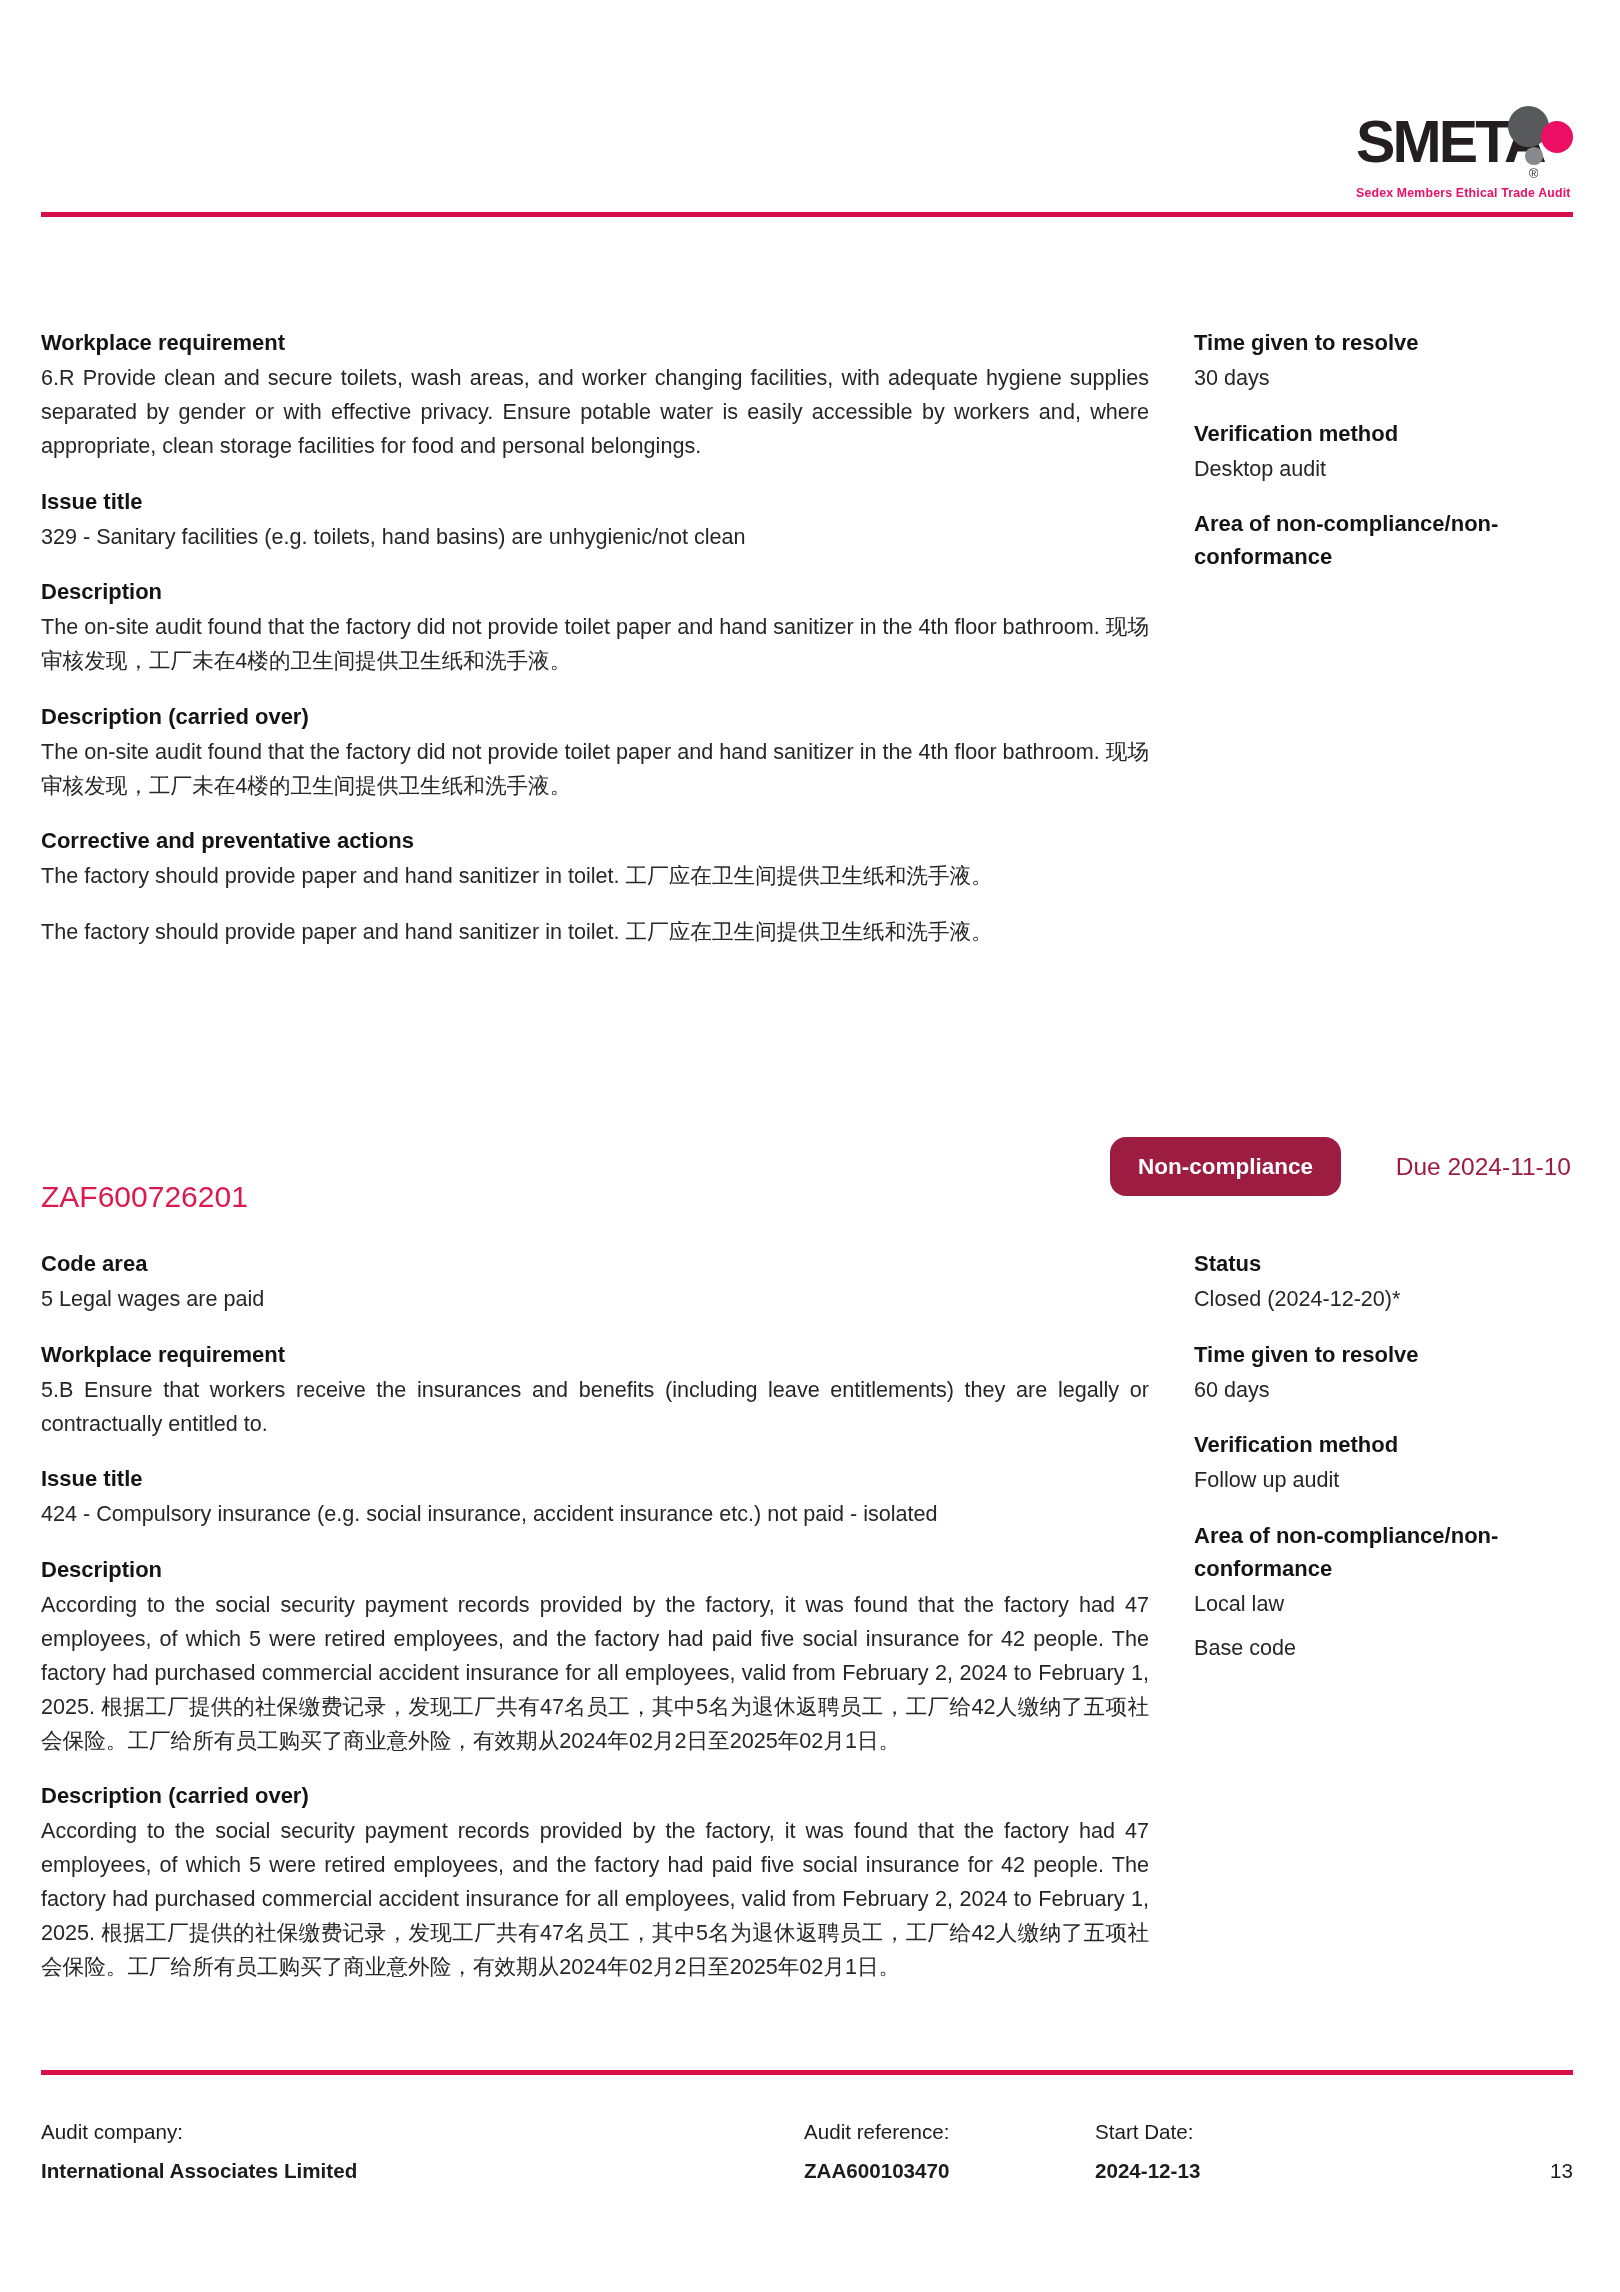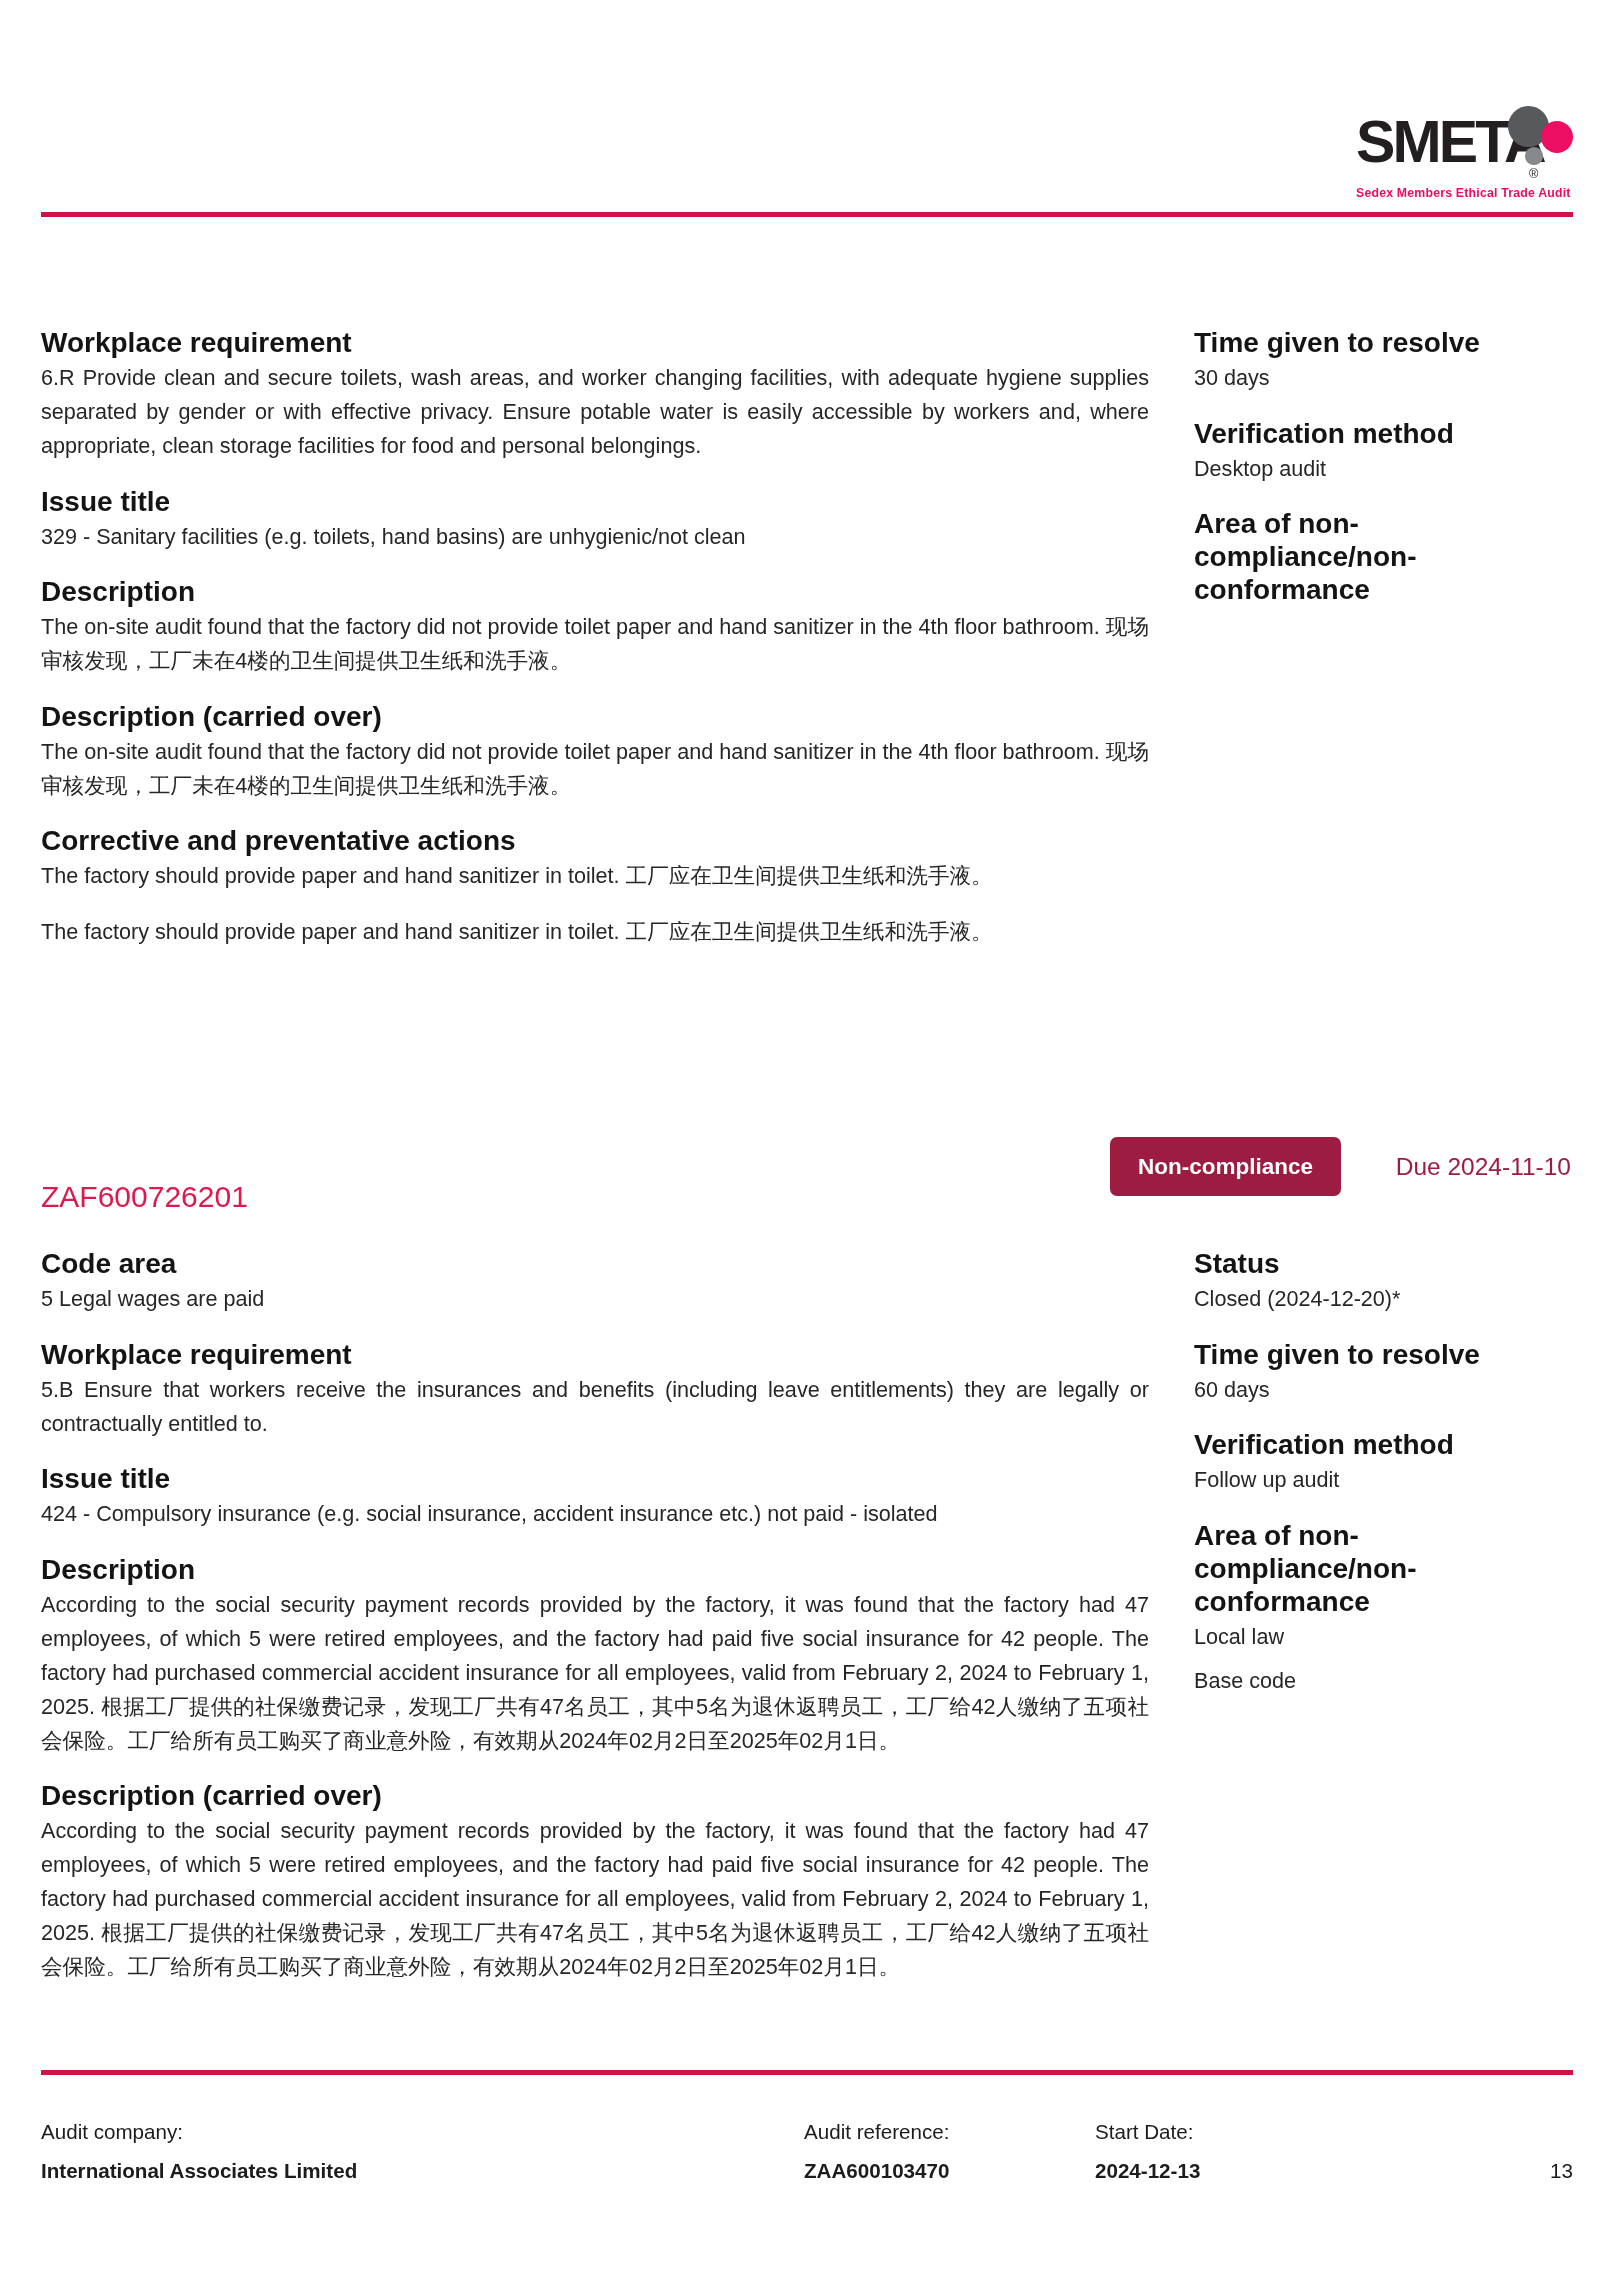--- a/index.html
+++ b/index.html
@@ -24,36 +24,36 @@
   .top-rule { top:212px; }
   .footer-rule { top:2070px; }
 
   
   .finding { position:absolute; left:41px; width:1532px; display:flex; }
   .finding1 { top:326px; }
   .finding2 { top:1247px; }
   .col-left  { width:1108px; flex:none; }
   .col-right { margin-left:45px; width:379px; flex:none; }
   .fblock { margin:0 0 21.6px 0; }
-  .flabel { font-size:28px; font-weight:700; line-height:33px; color:#141414; margin:0 0 2px 0; }
+  .flabel { font-size:22px; font-weight:700; line-height:33px; color:#141414; margin:0 0 2px 0; }
   .fvalue { font-size:21.6px; line-height:34px; color:#262626; margin:0; }
   .col-left .fvalue.long { text-align:justify; }
   .fvalue.stack { margin-bottom:10px; }
 
   
   .note { position:absolute; left:41px; top:1041px; width:1532px; padding-left:72px;
           box-sizing:border-box; font-size:21.6px; line-height:33px; color:#262626; margin:0; }
   .note a { color:#4a72cf; text-decoration:underline; cursor:pointer; }
 
   
   .f2-header { position:absolute; left:41px; top:1135px; width:1532px; height:65px; }
   .fid { position:absolute; left:0; top:15.7px; font-size:30px; line-height:35px; color:#dc1a4e;margin-top:28px; }
   .badge { position:absolute; left:1069px; top:2px; height:59px; line-height:59px;
            padding:0 28px; background:#9c1c42; color:#ffffff; font-weight:700;
-           font-size:22.5px; border-radius:7px; white-space:nowrap; }
+           font-size:22.5px; border-radius:16px; white-space:nowrap; }
   .due { position:absolute; right:2px; top:17.6px; font-size:24.5px; color:#9c1c42; }
 
   
   .footer { position:absolute; left:41px; top:2119px; width:1532px; height:88px;
             font-size:20.6px; color:#1c1c1c; }
   .fcol { position:absolute; top:0; }
   .fcol .lab { display:block; line-height:25.5px; }
   .fcol .val { display:block; margin-top:13.7px; font-weight:700; line-height:25.5px; }
   .fcol-company { left:0; }
   .fcol-reference { left:763px; }

